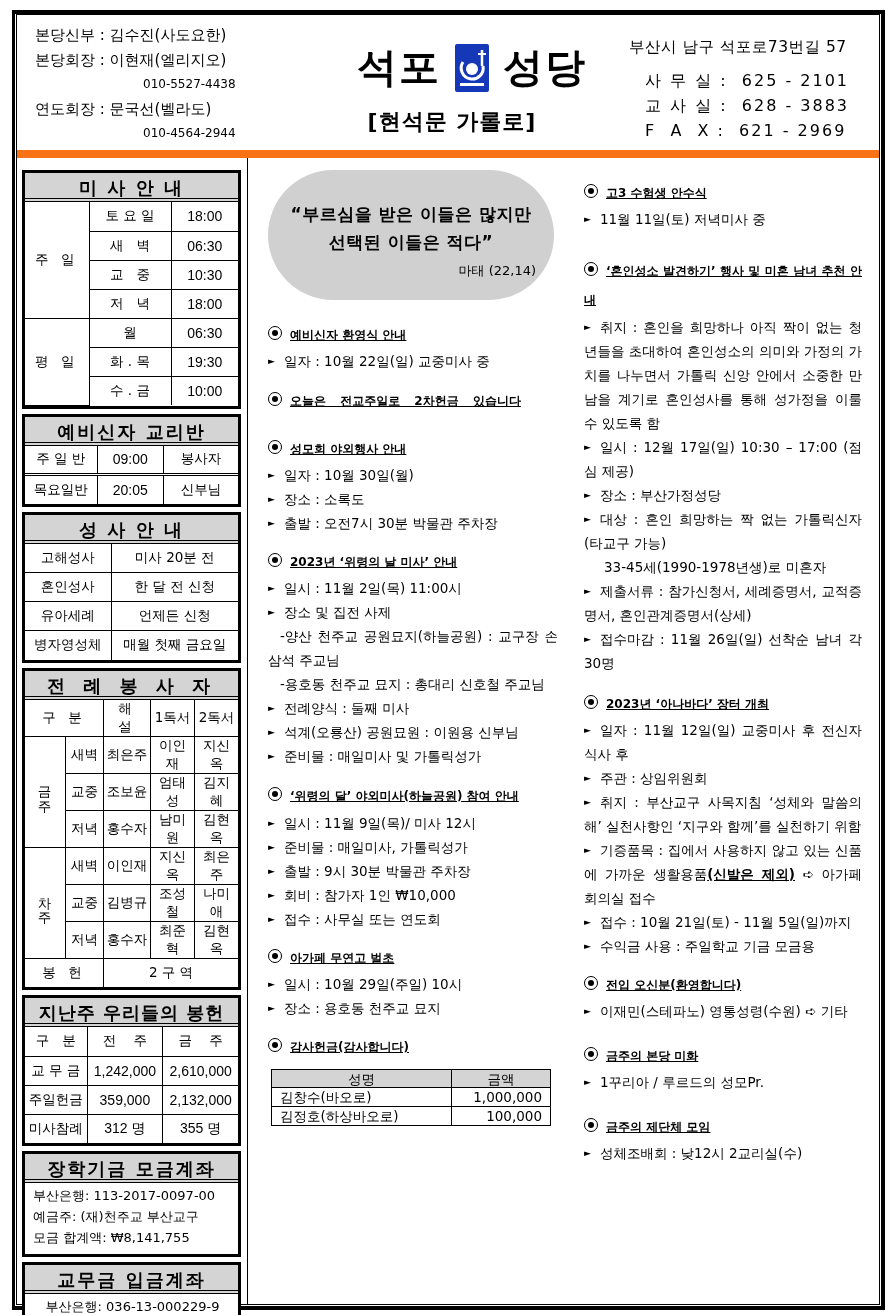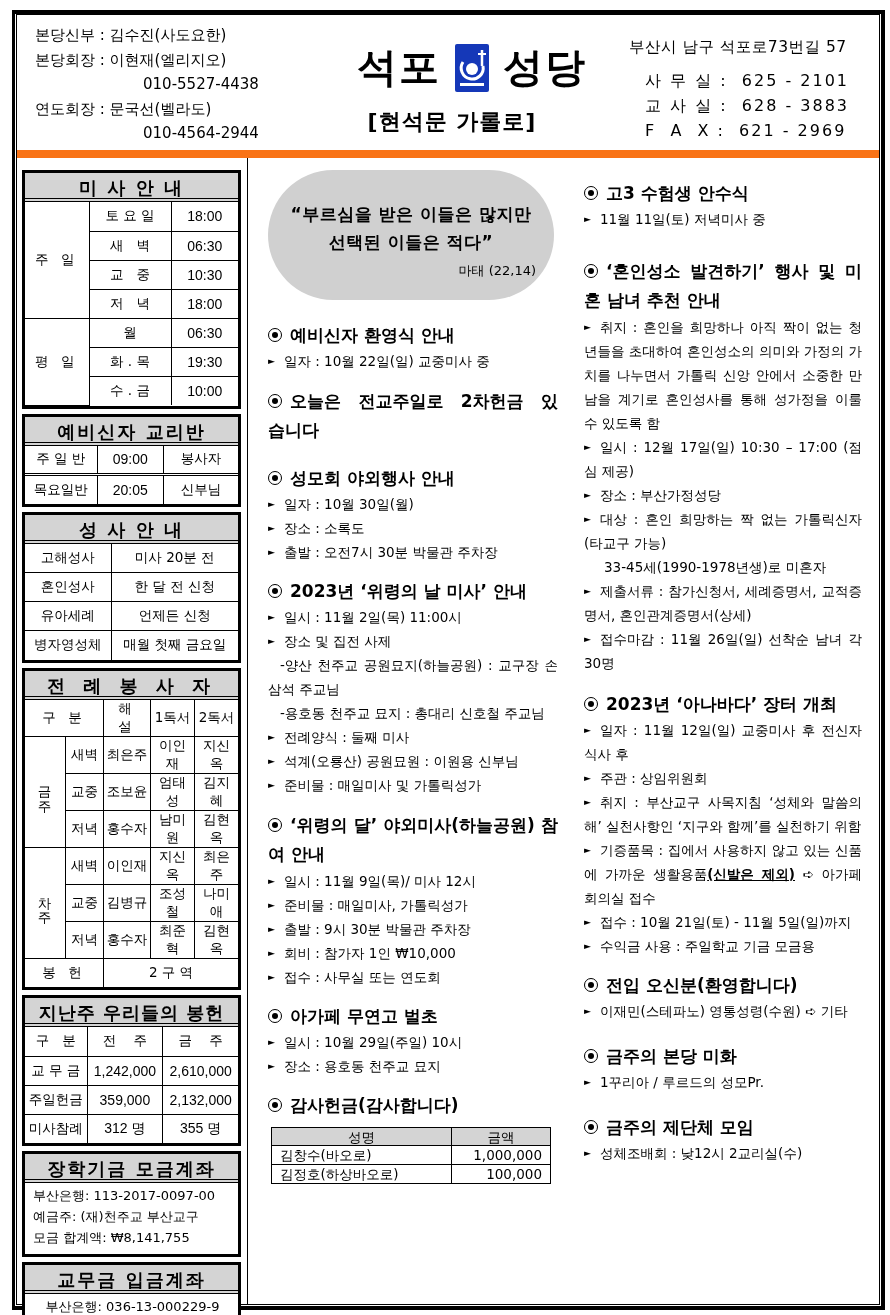--- a/index.html
+++ b/index.html
@@ -6,21 +6,21 @@
   html, body { width: 890px; height: 1315px; background: #ffffff; overflow: hidden; }
   body { font-family: "DejaVu Sans", "Liberation Sans", sans-serif; color: #000; position: relative; }
 
   .frame-outer { position: absolute; left: 12px; top: 10px; width: 873px; height: 1300px; border: 4px solid #000; border-left-width: 3px; }
   .frame-inner { position: absolute; left: 16px; top: 14px; width: 864px; height: 1291px; border: 1px solid #000; }
 
   
   .header { position: absolute; left: 17px; top: 15px; width: 862px; height: 143px; border-bottom: 8px solid #f97316; }
   .hdr-left { position: absolute; left: 18px; top: 8px; font-size: 15px; line-height: 24.5px; }
   .hdr-left .row { white-space: nowrap; }
-  .hdr-left .phone { padding-left: 108px; font-family: "DejaVu Sans", sans-serif; font-size: 15px; }
+  .hdr-left .phone { padding-left: 108px; font-family: "DejaVu Sans", sans-serif; font-size: 12px; }
   .hdr-center { position: absolute; left: 300px; top: 25px; width: 270px; text-align: center; }
   .title { font-size: 40px; font-weight: bold; letter-spacing: 2px; display: flex; align-items: center; justify-content: flex-end; gap: 14px; }
   .logo { width: 34px; height: 48px; background: #1538b8; border-radius: 2px; position: relative; display: inline-block; }
   .logo svg { position: absolute; left: 0; top: 0; }
   .subtitle { font-size: 22px; font-weight: bold; margin-top: 12px; letter-spacing: 1px; }
   .hdr-right { position: absolute; left: 612px; top: 22px; font-size: 15.5px; }
   .hdr-right .addr { margin-bottom: 10px; letter-spacing: 0.5px; }
   .hdr-right .tel { font-size: 16px; line-height: 25px; padding-left: 16px; letter-spacing: 2px; white-space: pre; }
 
   
@@ -40,21 +40,21 @@
   .box-body { padding: 2px 6px 6px 8px; font-size: 13px; line-height: 21px; }
   .box-body.center { text-align: center; }
 
   
   .col-mid { position: absolute; left: 268px; top: 170px; width: 290px; }
   .quote { width: 286px; height: 130px; background: #d0d0d0; border-radius: 65px; text-align: center; padding-top: 30px; position: relative; }
   .quote .q1 { font-size: 17px; font-weight: bold; line-height: 28px; letter-spacing: 0.5px; }
   .quote .src { position: absolute; right: 18px; top: 92px; font-size: 13px; }
 
   .sec { margin-top: 0; }
-  .sec-title { font-size: 17px; font-weight: bold; line-height: 27px; }
+  .sec-title { font-size: 12px; font-weight: bold; line-height: 27px; text-decoration: underline; }
   .sec-title .bullet { display: inline-block; width: 14px; height: 14px; border: 1.5px solid #000; border-radius: 50%; position: relative; margin-right: 8px; vertical-align: -1px; }
   .sec-title .bullet::after { content: ""; position: absolute; left: 2.5px; top: 2.5px; width: 6px; height: 6px; border-radius: 50%; background: #000; }
   .sec-body { font-size: 13.5px; line-height: 24px; text-align: justify; }
   .sec-body .item::before { content: "\25BA"; font-size: 9px; margin-right: 9px; vertical-align: 2px; }
   .sec-body .indent2 { padding-left: 20px; }
   .u { text-decoration: underline; font-weight: bold; }
 
   .thanks { width: 280px; border-collapse: collapse; font-size: 13.5px; margin-left: 3px; margin-top: 8px; }
   .thanks th { background: #d4d4d4; font-weight: normal; border: 1px solid #000; height: 18px; line-height: 16px; }
   .thanks td { border: 1px solid #000; height: 19px; line-height: 17px; padding: 0 8px; }

